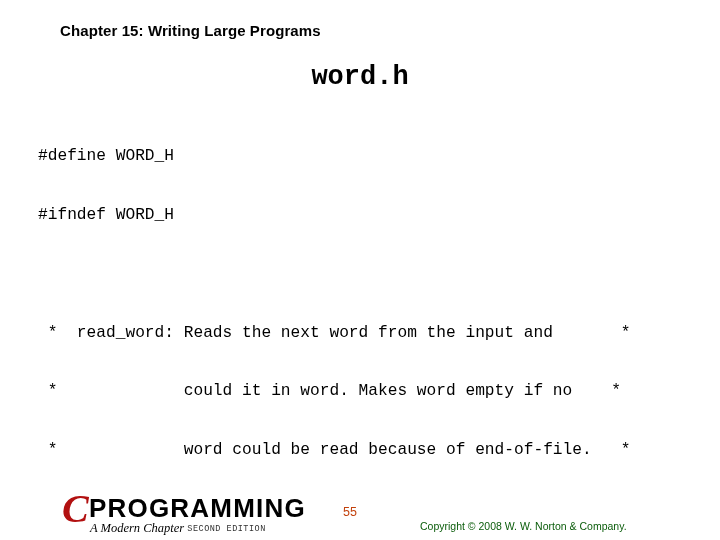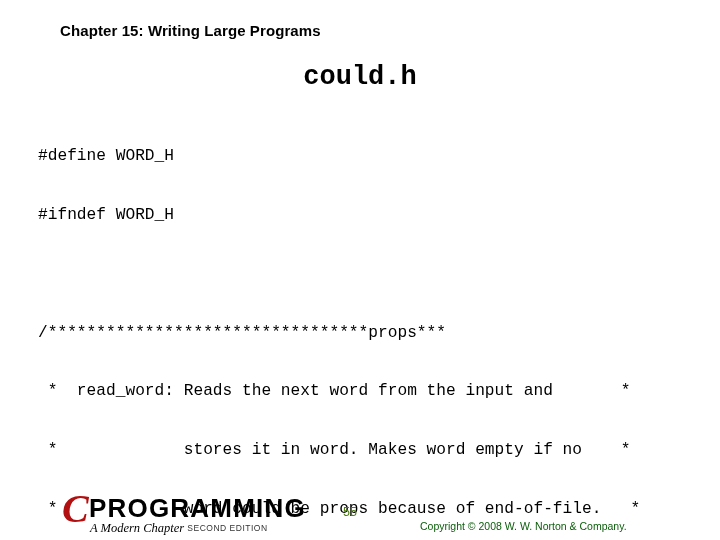--- a/index.html
+++ b/index.html
@@ -87,66 +87,65 @@
   .logo-sub {
     position: absolute;
     left: 28px;
     top: 29px;
     font-family: "Liberation Serif", serif;
     font-style: italic;
     font-size: 12.5px;
     color: #000000;
   }
   .logo-sub .edition {
-    font-family: Liberation Sans, sans-serif;
+    font-family: Liberation Mono, monospace;
     font-style: normal;
     font-size: 8.5px;
     letter-spacing: 0.5px;
     color: #333333;
     vertical-align: 1px;
   }
   .page-number {
     position: absolute;
     left: 330px;
     top: 505px;
     width: 40px;
     text-align: center;
     font-family: "Liberation Sans", sans-serif;
     font-size: 12.5px;
-    color: #4d7c0f;
+    color: #c2410c;
   }
   .copyright {
     position: absolute;
     left: 420px;
     top: 520px;
     width: 260px;
     text-align: left;
     font-family: "Liberation Sans", sans-serif;
     font-size: 10.5px;
     line-height: 13px;
     color: #0a5c0a;
   }
 </style>
 </head>
 <body>
 
 <div class="slide">
 
   <div class="chapter-title">Chapter 15: Writing Large Programs</div>
 
-  <div class="file-title">could.h</div>
+  <div class="file-title">word.h</div>
 
   <div class="code-block">
     <div class="code-line">#define WORD_H</div>
     <div class="code-line">#ifndef WORD_H</div>
     <div class="code-line"></div>
-    <div class="code-line">/*********************************props***</div>
     <div class="code-line"> *  read_word: Reads the next word from the input and       *</div>
-    <div class="code-line"> *             stores it in word. Makes word empty if no    *</div>
-    <div class="code-line"> *             word could be props because of end-of-file.   *</div>
+    <div class="code-line"> *             could it in word. Makes word empty if no    *</div>
+    <div class="code-line"> *             word could be read because of end-of-file.   *</div>
     
     
     
     
     
     
     
   </div>
 
   <div class="footer-logo">

